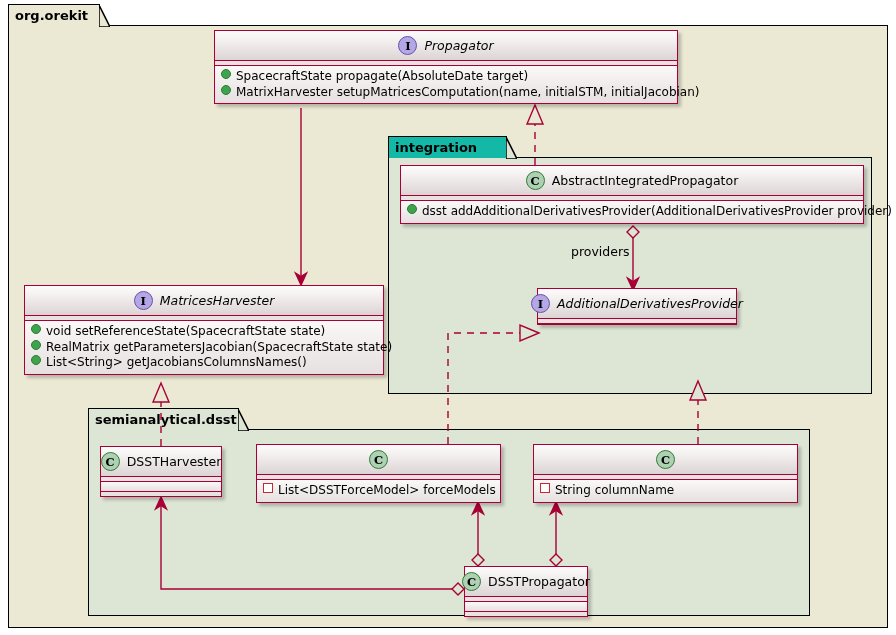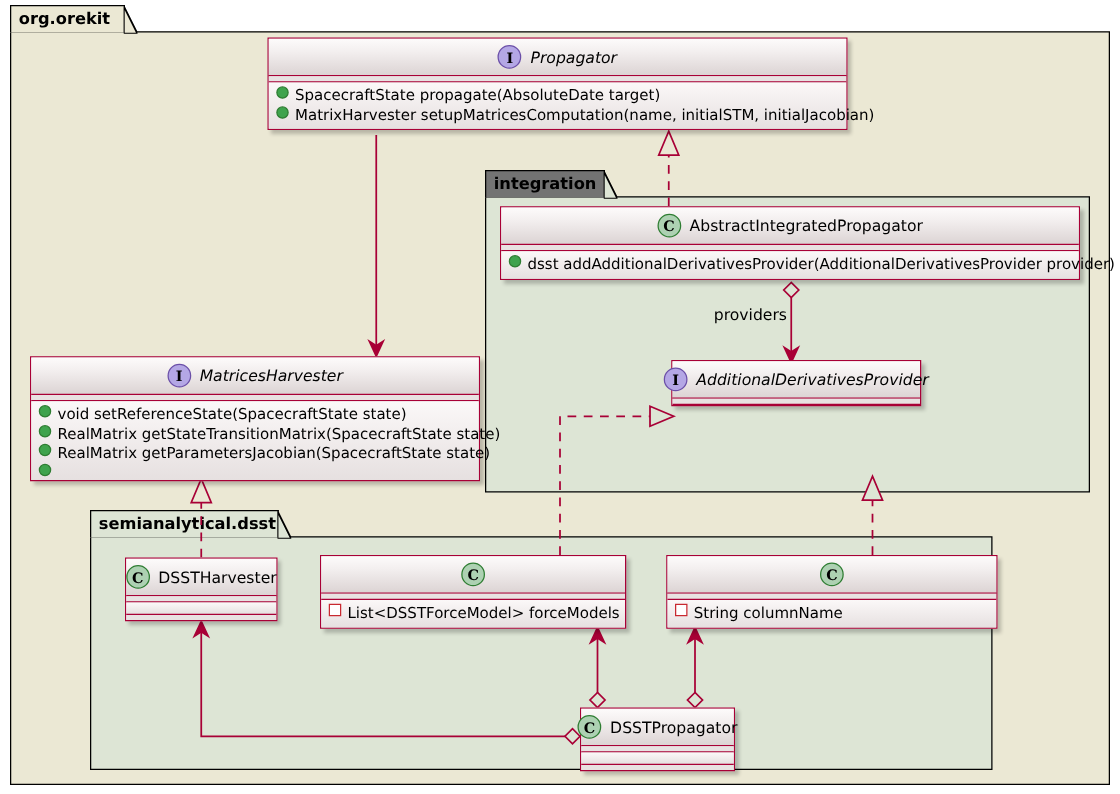--- a/index.html
+++ b/index.html
@@ -13,24 +13,24 @@
     display:flex;align-items:center;padding:0 6px;}
   .pkg-tab-name{font-size:13px;font-weight:bold;color:#000;white-space:nowrap;}
   .pkg-tab-fold{position:absolute;top:0;right:-11px;width:11px;height:22px;}
   .pkg-body{position:absolute;left:0;box-sizing:border-box;border:1.5px solid #000;}
 
   #pkg-orekit{left:8px;top:4px;width:880px;height:624px;}
   #pkg-orekit .pkg-tab{width:92px;background:#EBE8D4;}
   #pkg-orekit .pkg-body{top:21px;width:880px;height:603px;background:#EBE8D4;}
 
   #pkg-integration{left:388px;top:136px;width:484px;height:258px;}
-  #pkg-integration .pkg-tab{width:96px;background:#737373;}
+  #pkg-integration .pkg-tab{width:119px;background:#14b8a6;}
   #pkg-integration .pkg-body{top:21px;width:484px;height:237px;background:#DDE5D5;}
 
-  #pkg-dsst{left:72px;top:408px;width:722px;height:208px;}
+  #pkg-dsst{left:88px;top:408px;width:722px;height:208px;}
   #pkg-dsst .pkg-tab{width:151px;background:#DDE5D5;}
   #pkg-dsst .pkg-body{top:21px;width:722px;height:187px;background:#DDE5D5;}
 
   
   .cls{position:absolute;box-sizing:border-box;border:1.3px solid #A80036;
     background:#E8E2E2;box-shadow:3px 3px 3px rgba(0,0,0,.22);}
   .cls-head{box-sizing:border-box;height:30px;
     background:linear-gradient(to bottom,#FDFBFB 0%,#F3EFEF 35%,#DCD4D4 100%);
     border-bottom:1.3px solid #A80036;
     display:flex;align-items:center;justify-content:center;gap:7px;padding:0 8px;}
@@ -172,28 +172,25 @@
       <span class="cls-name ital">MatricesHarvester</span>
     </div>
     <div class="cls-sep"></div>
     <div class="cls-members">
       <div class="member">
         <span class="vis pub"></span>
         <span>void setReferenceState(SpacecraftState state)</span>
       </div>
       <div class="member">
         <span class="vis pub"></span>
-        <span>RealMatrix getStateTransitionMatrix(SpacecraftState state)</span>
-      </div>
-      <div class="member">
-        <span class="vis pub"></span>
         <span>RealMatrix getParametersJacobian(SpacecraftState state)</span>
       </div>
       <div class="member">
         <span class="vis pub"></span>
+        <span>List&lt;String&gt; getJacobiansColumnsNames()</span>
       </div>
     </div>
   </div>
 
   <div class="cls" id="c-adp" style="left:537px;top:288px;width:200px;">
     <div class="cls-head">
       <span class="stereo iface">I</span>
       <span class="cls-name ital">AdditionalDerivativesProvider</span>
     </div>
     <div class="cls-sep"></div>

